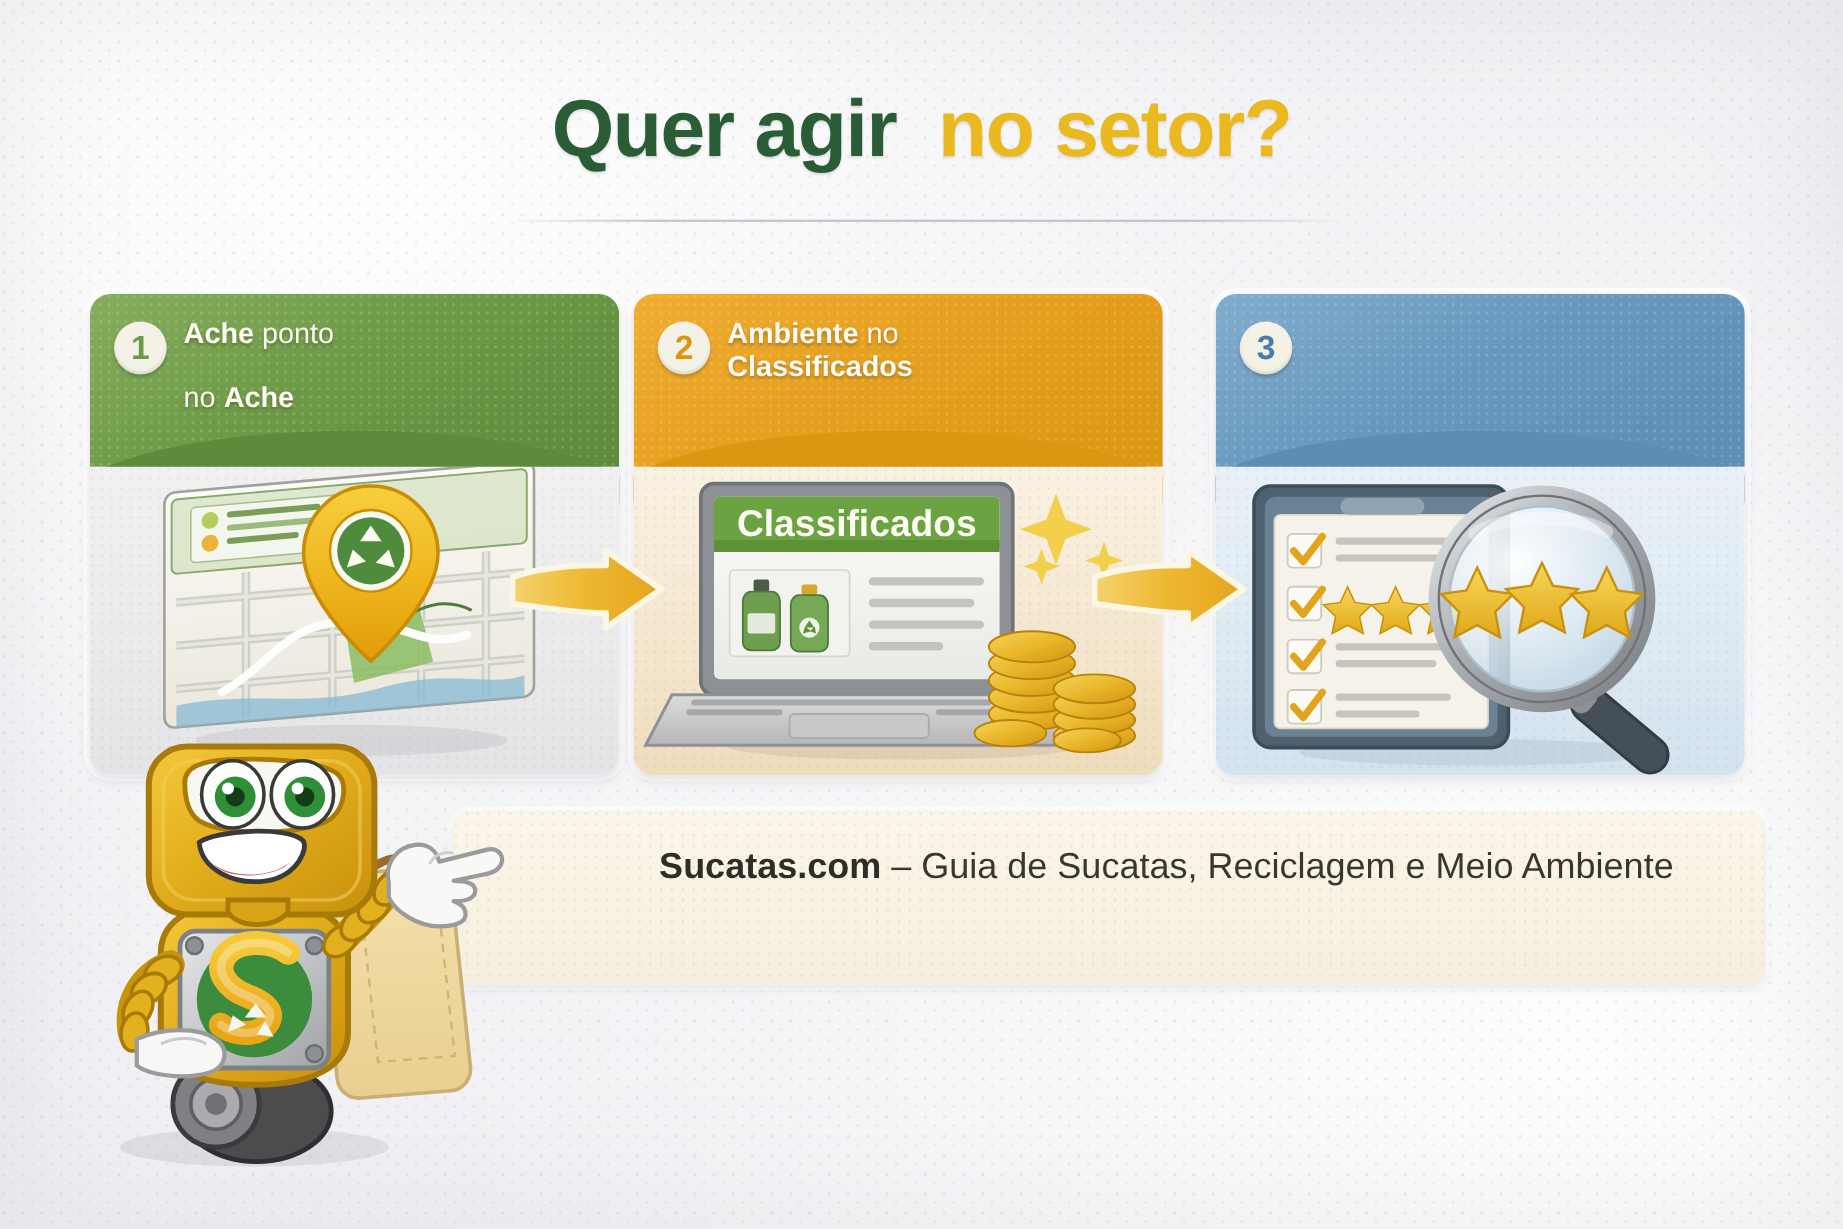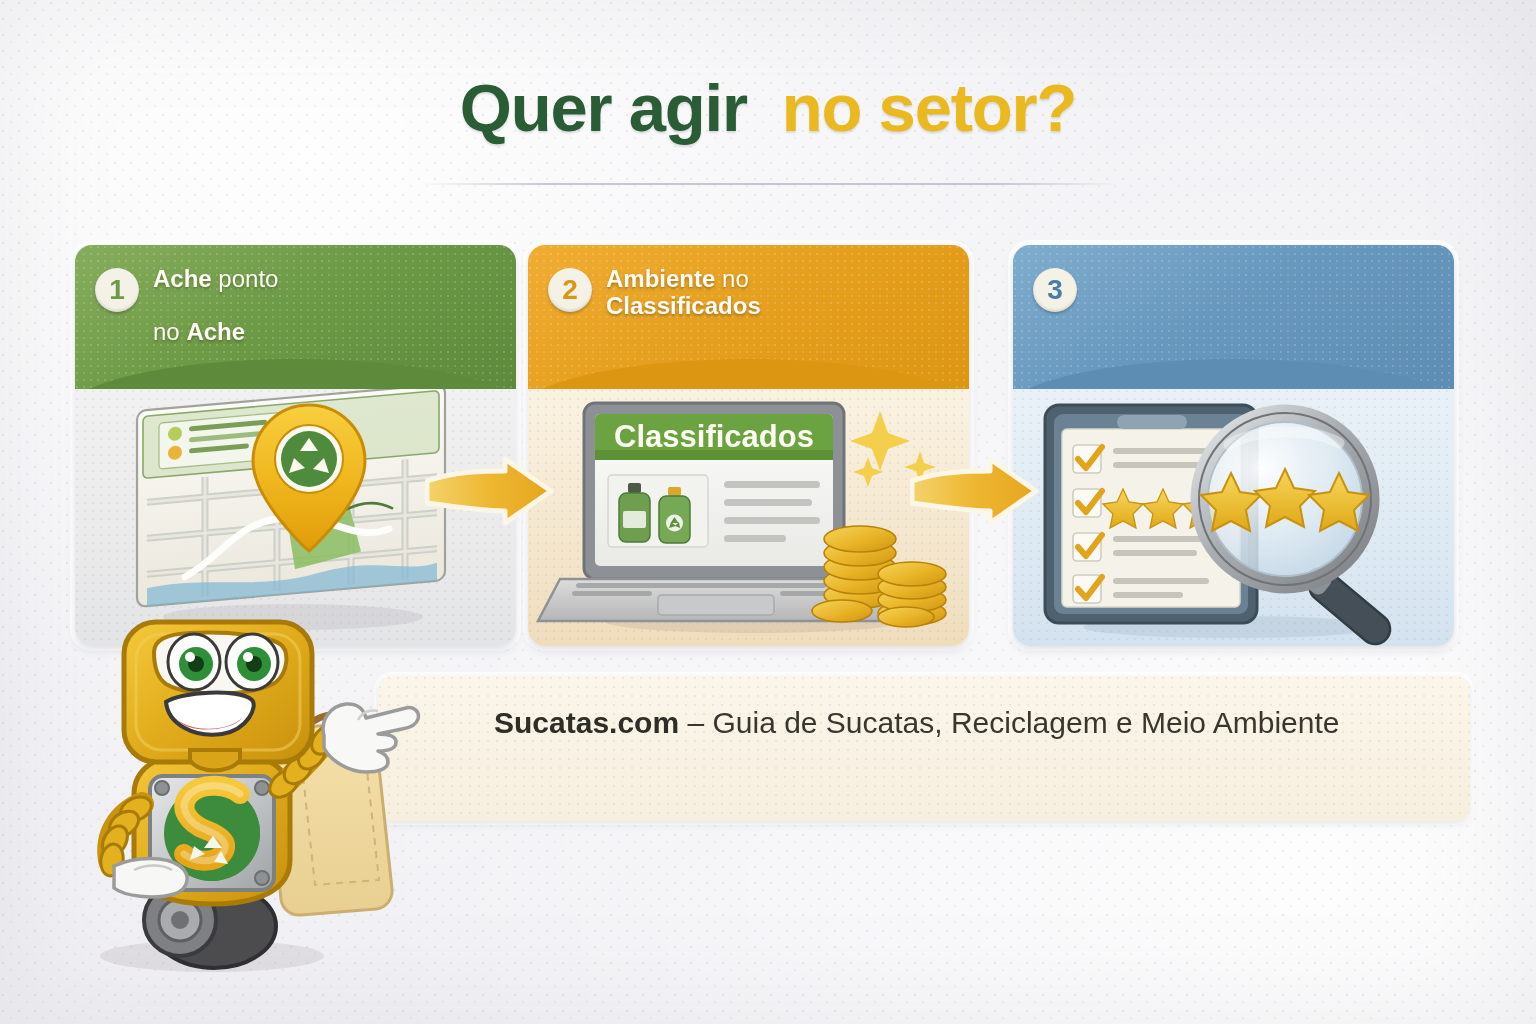--- a/index.html
+++ b/index.html
@@ -123,21 +123,21 @@
     border-radius:14px;
     background:linear-gradient(180deg,#fbf6ea 0%,#f6efdf 100%);
     box-shadow:0 3px 7px rgba(130,125,140,.18), 0 0 0 4px rgba(255,255,255,.75);
     overflow:hidden;
   }
   .footer:before{
     content:"";position:absolute;inset:0;
     background-image:radial-gradient(circle at 2px 2px, rgba(196,182,150,.22) 1px, rgba(255,255,255,0) 1.5px);
     background-size:9px 9px;
   }
-  .footer-inner{position:absolute;left:116px;top:26px;right:20px;}
+  .footer-inner{position:absolute;left:116px;top:26px;right:20px;text-align:center;}
   .f-line{color:#38362f;font-size:30px;line-height:1.42;white-space:nowrap;}
   .f-line b{font-weight:bold;color:#2f2d27;}
 
   .sr{position:absolute;width:1px;height:1px;overflow:hidden;clip:rect(0 0 0 0);}
 </style>
 </head>
 <body>
 
 <div class="page"></div>
 

